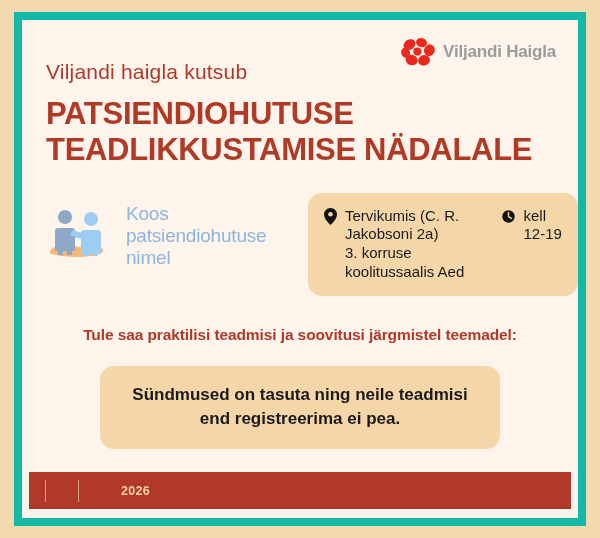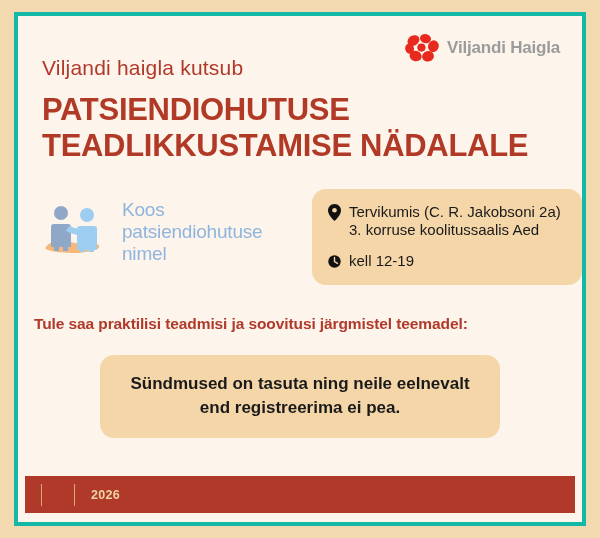--- a/index.html
+++ b/index.html
@@ -17,21 +17,21 @@
   }
 
   
   .poster {
     position: absolute;
     left: 14px;
     top: 12px;
     width: 572px;
     height: 514px;
     background: #fdf4ec;
-    border: 4px solid #14b8a6;
+    border: 8px solid #14b8a6;
     display: flex;
     flex-direction: column;
   }
 
   
   .header {
     position: relative;
     padding: 22px 24px 0 24px;
   }
 
@@ -96,21 +96,20 @@
     letter-spacing: -0.2px;
   }
 
   .infobox {
     margin-left: auto;
     width: 270px;
     background: #f5d6a8;
     border-radius: 14px;
     padding: 14px 14px 14px 16px;
     display: flex;
-    flex-direction: column;
     gap: 12px;
   }
   .info-line {
     display: flex;
     align-items: flex-start;
     gap: 8px;
     color: #1a1a1a;
     font-size: 15px;
     line-height: 1.25;
   }
@@ -121,24 +120,23 @@
     display: block;
     margin-top: 1px;
   }
   .info-line .txt { white-space: pre-line; }
 
   
   .prompt {
     color: #b0392a;
     font-size: 15.5px;
     font-weight: 700;
-    text-align: left;
+    text-align: center;
     margin-top: 30px;
     letter-spacing: -0.1px;
-    padding-left: 16px;
   }
 
   
   .notice {
     width: 400px;
     margin: 22px auto 0 auto;
     background: #f5d6a8;
     border-radius: 14px;
     padding: 17px 20px;
     text-align: center;
@@ -167,21 +165,21 @@
   .footer-dates { padding-left: 17px; white-space: nowrap; }
   .footer-sep {
     width: 1px;
     height: 22px;
     background: #e0b98a;
     opacity: 0.85;
     margin: 0 16px;
     flex: 0 0 auto;
   }
   .footer-title { flex: 1; text-align: center; white-space: nowrap; }
-  .footer-year { padding-right: 14px; white-space: nowrap; }
+  .footer-year { padding-right: 14px; white-space: nowrap; margin-left: 26px; }
 </style>
 </head>
 <body>
 
 <div class="poster">
 
   <div class="header">
 
     <div class="brand">
       <svg class="brand-mark" viewBox="0 0 34 32" aria-hidden="true">
@@ -237,21 +235,21 @@
           <circle cx="6.5" cy="8.5" r="6.2" fill="#111"></circle>
           <path d="M6.5 4.4v4.3l3 1.7" stroke="#f5d6a8" stroke-width="1.4" fill="none" stroke-linecap="round"></path>
         </svg>
         <span class="txt">kell 12-19</span>
       </div>
     </div>
   </div>
 
   <div class="prompt">Tule saa praktilisi teadmisi ja soovitusi järgmistel teemadel:</div>
 
-  <div class="notice">Sündmused on tasuta ning neile eelnevalt
+  <div class="notice">Sündmused on tasuta ning neile teadmisi
 end registreerima ei pea.</div>
 
   <div class="footer">
     <span class="footer-sep"></span>
     <span class="footer-sep"></span>
     <span class="footer-year">2026</span>
   </div>
 
 </div>
 

